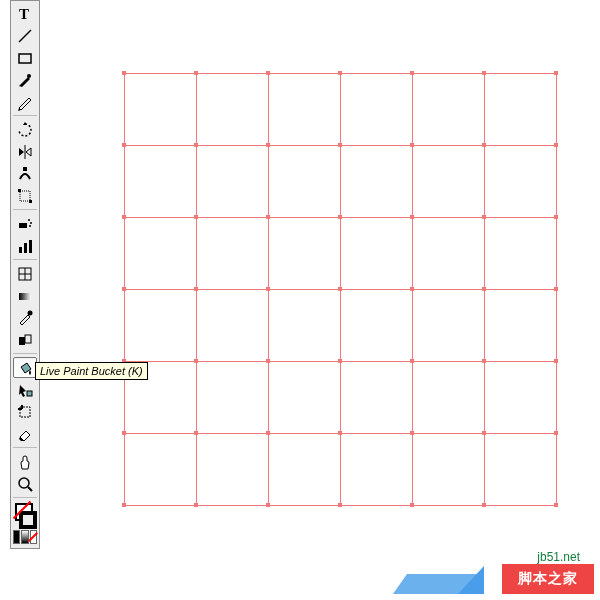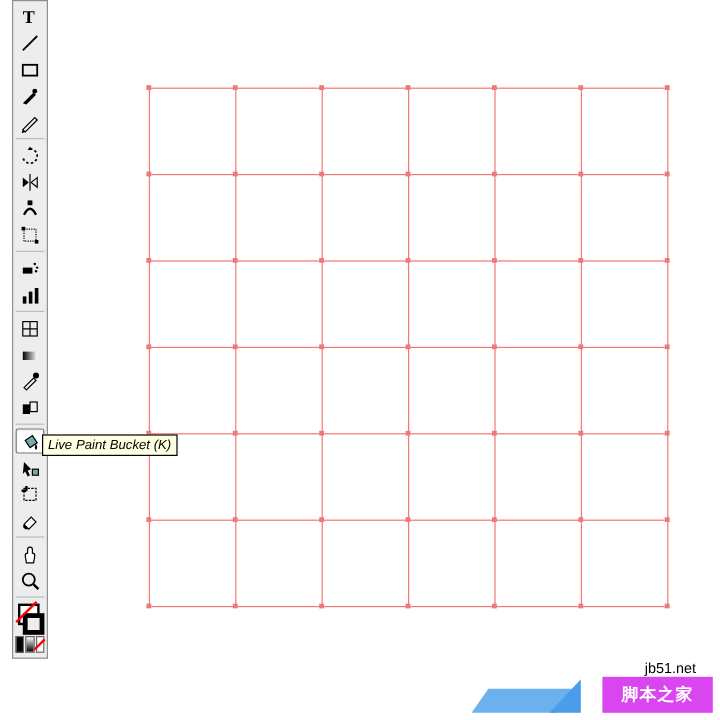--- a/index.html
+++ b/index.html
@@ -36,25 +36,25 @@
     .tooltip {
       position: absolute; background: #ffffe1; border: 1px solid #000;
       padding: 2px 4px; font-size: 11px; white-space: nowrap; z-index: 50; color: #000;
     }
     .canvas-area { position: absolute; left: 0; top: 0; width: 600px; height: 600px; z-index: -1; }
     .grid { position: absolute; }
     .gline { position: absolute; background: #f07878; }
     .anchor { position: absolute; width: 4px; height: 4px; background: #f07878; transform: translate(-50%,-50%); }
     .watermark-tab {
       position: absolute; right: 6px; bottom: 6px;
-      background: #d946ef; color: #fff; font-size: 14px; font-weight: bold;
+      background: #ef4444; color: #fff; font-size: 14px; font-weight: bold;
       padding: 6px 16px; letter-spacing: 1px;
     }
     .watermark-small {
-      position: absolute; right: 20px; bottom: 36px; color: #000000; font-size: 12px;
+      position: absolute; right: 20px; bottom: 36px; color: #15803d; font-size: 12px;
     }
     .watermark-tri {
       position: absolute; right: 116px; bottom: 6px; width: 0; height: 0;
       border-right: 26px solid #4a9de8; border-top: 28px solid transparent;
     }
     .watermark-tri2 {
       position: absolute; right: 130px; bottom: 6px; width: 70px; height: 20px;
       background: #6bb1ee; transform: skewX(-35deg);
     }
   </style>

